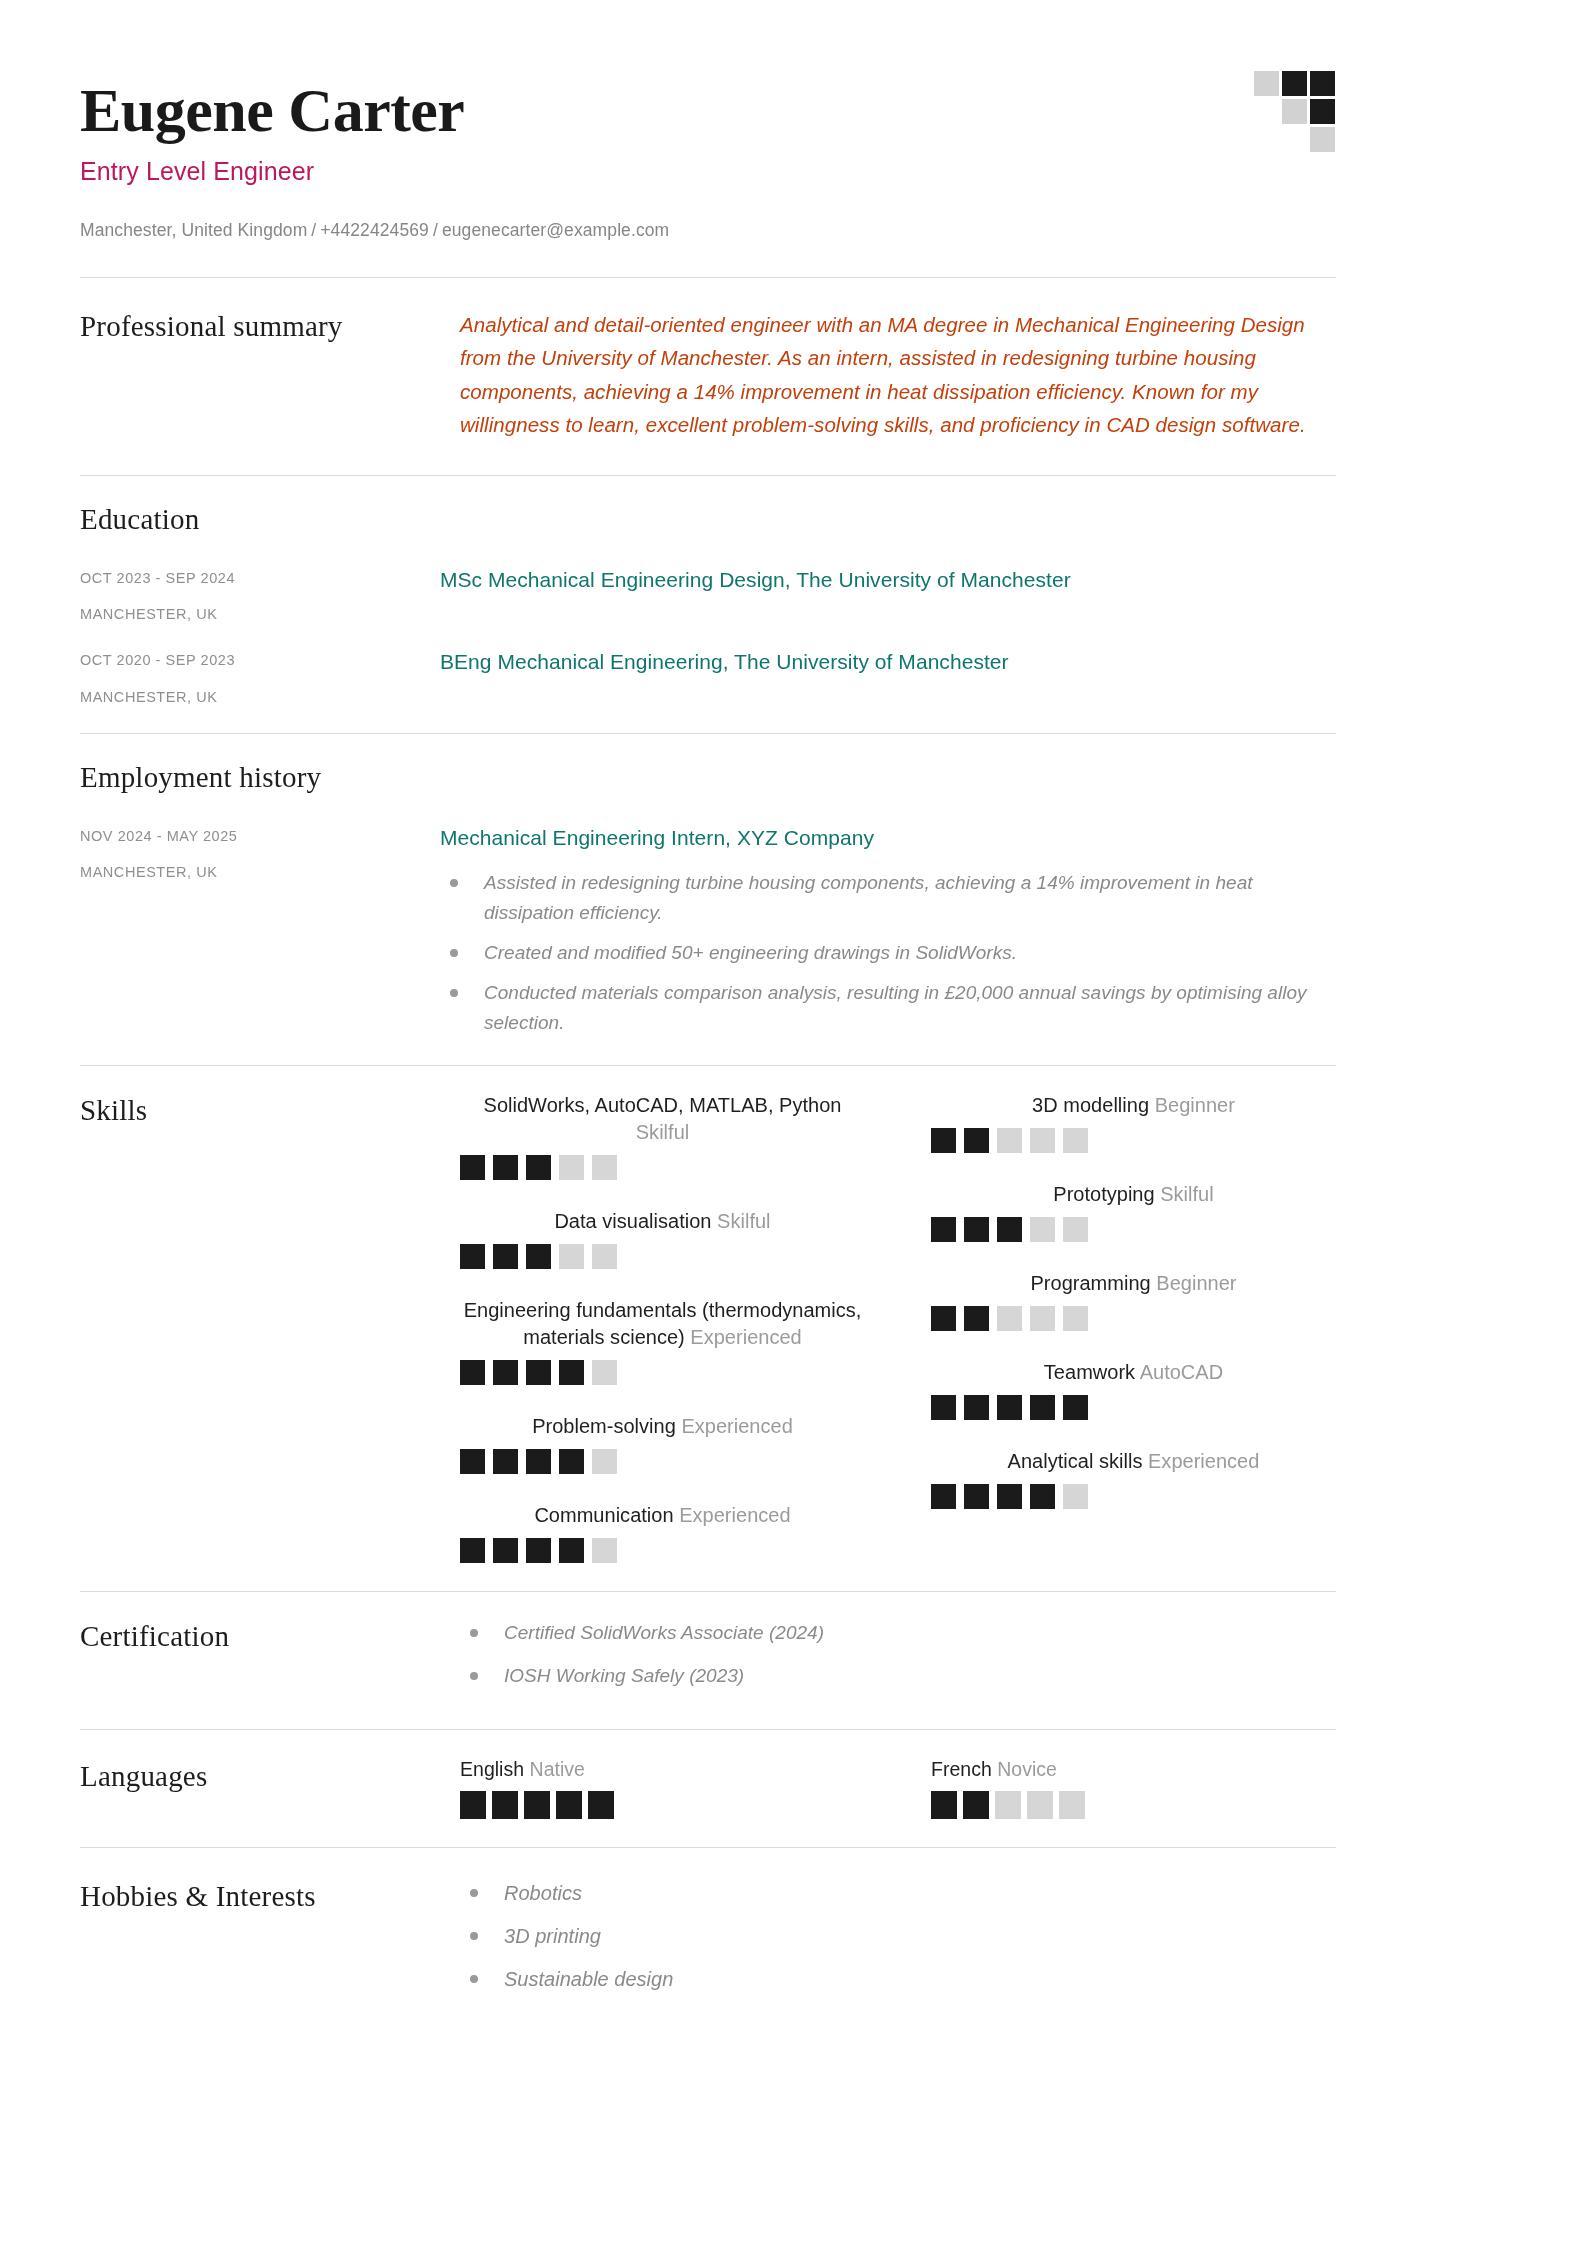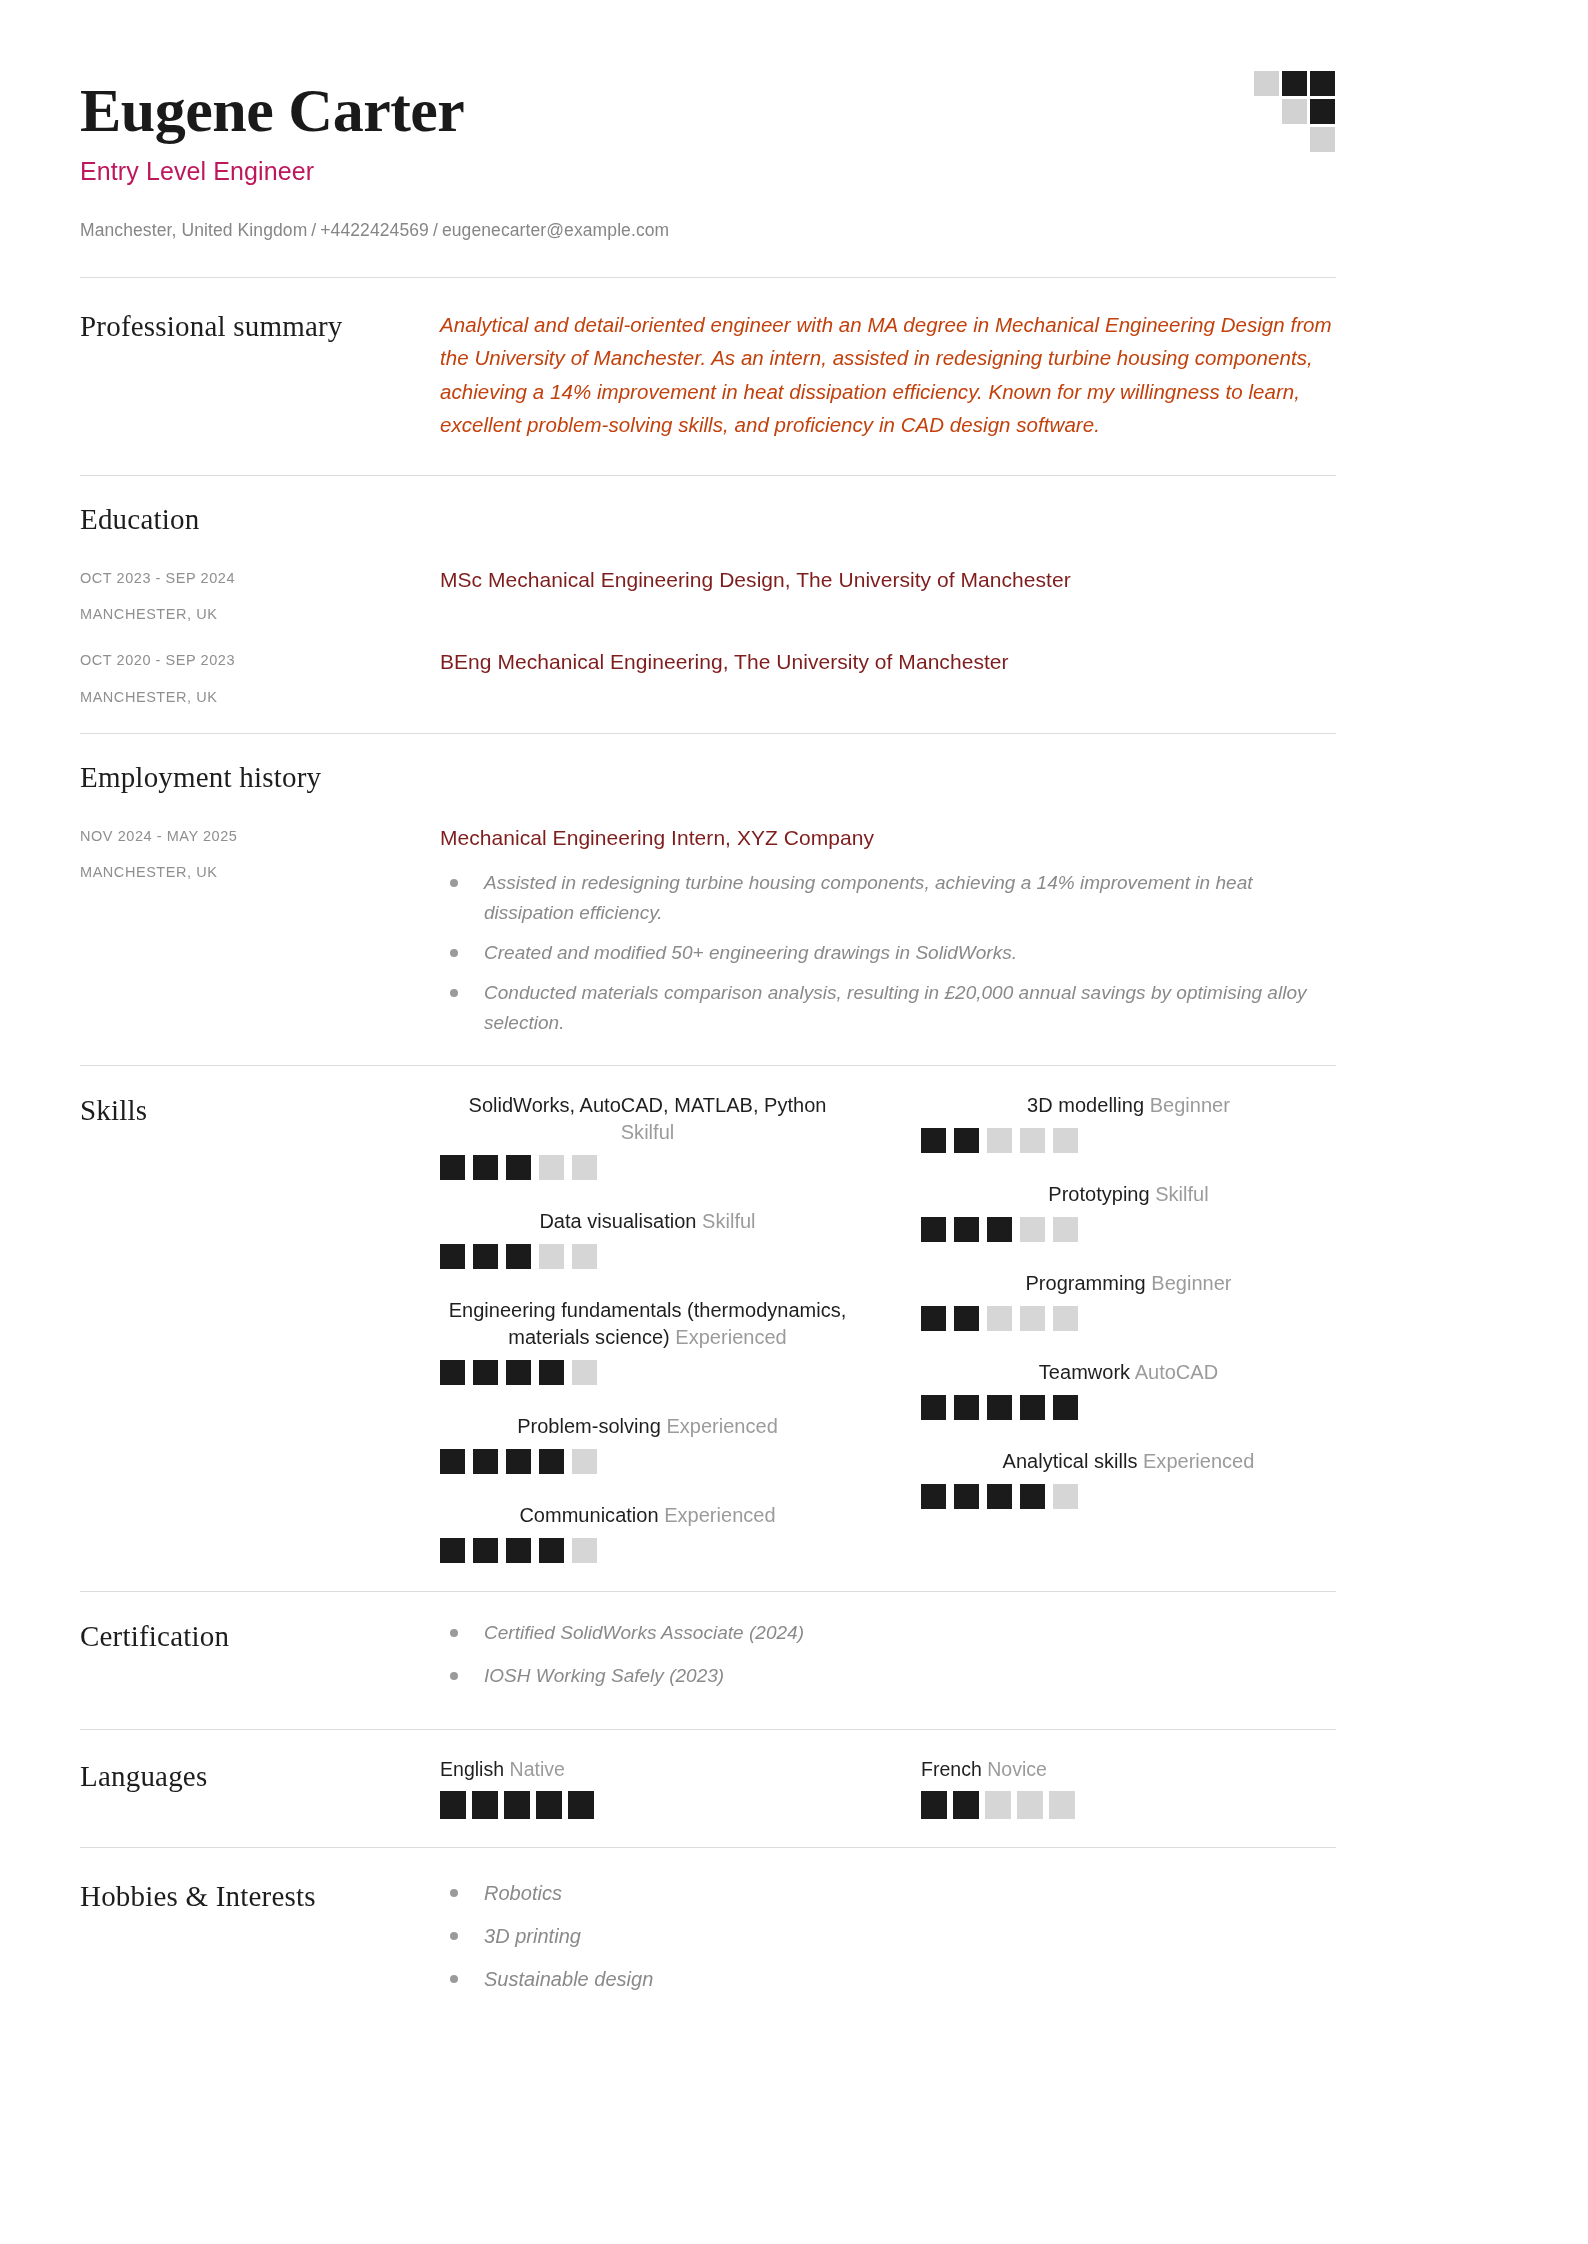--- a/index.html
+++ b/index.html
@@ -70,20 +70,21 @@
 
   
   .divider {
     height: 1px;
     background: #dcdcdc;
     margin: 0;
   }
   .section {
     display: flex;
     align-items: flex-start;
+    gap: 20px;
   }
   .section-label {
     width: 360px;
     flex: 0 0 360px;
     font-family: "Liberation Serif", serif;
     font-size: 29px;
     font-weight: 400;
     color: #1d1d1d;
     letter-spacing: 0.2px;
     padding-top: 2px;
@@ -129,21 +130,21 @@
     font-size: 14.5px;
     letter-spacing: 0.55px;
     color: #8f8f8f;
     text-transform: uppercase;
     line-height: 1.05;
   }
   .meta-date { margin-bottom: 21px; }
   .entry-main { flex: 1 1 auto; min-width: 0; }
   .entry-title {
     font-size: 21px;
-    color: #7f1d1d;
+    color: #0f766e;
     letter-spacing: 0.05px;
     line-height: 1.35;
   }
 
   .bullets {
     list-style: none;
     margin: 16px 0 0 0;
     padding: 0;
   }
   .bullets li {

